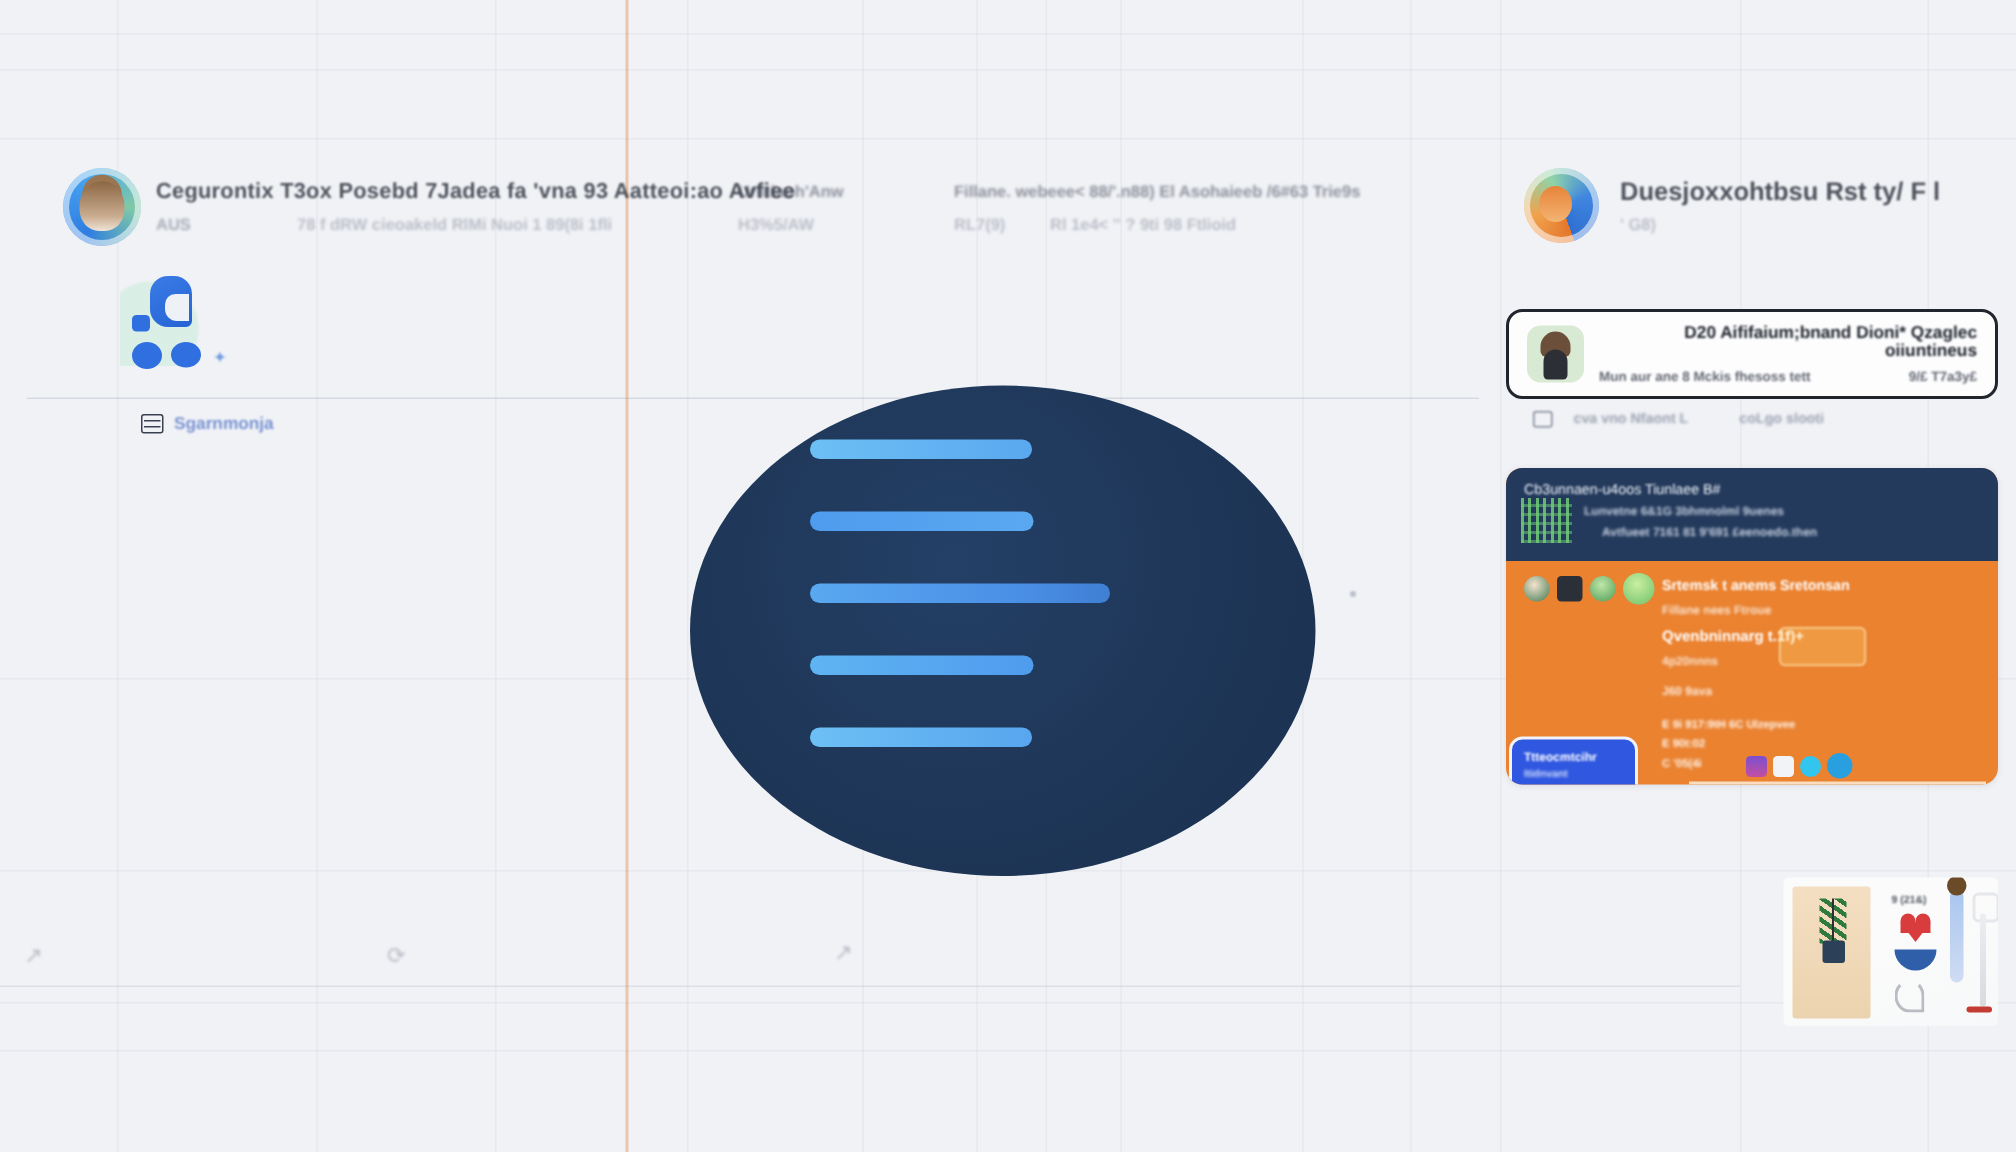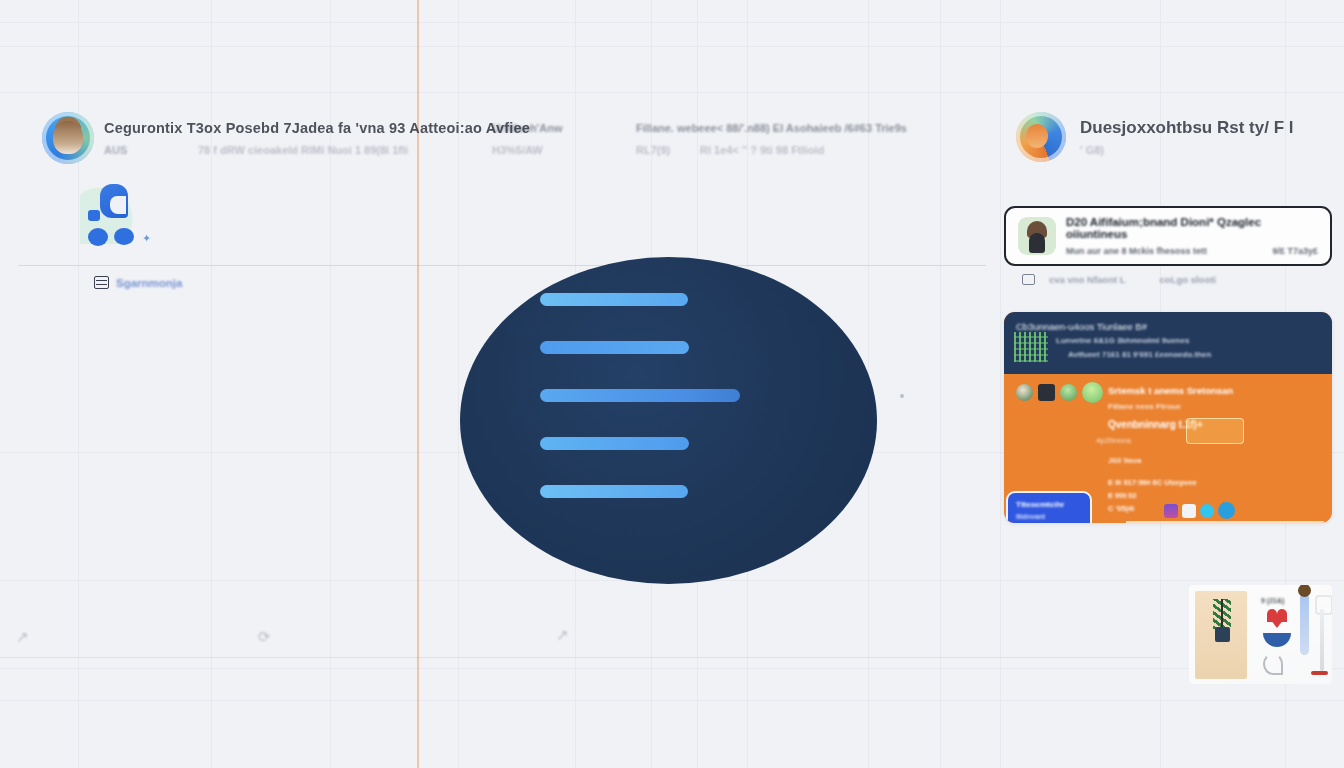--- a/index.html
+++ b/index.html
@@ -99,21 +99,21 @@
     background:#fdfdfe; border:2px solid #21252d; border-radius:11px;
     display:flex; align-items:center; padding:0 12px; gap:10px;
   }
   .n-av { width:38px; height:38px; border-radius:9px; flex:0 0 38px;
     background: radial-gradient(circle at 50% 40%, #d8e9d4 0 100%);
     position:relative; overflow:hidden; }
   .n-av::before{ content:""; position:absolute; left:9px; top:4px; width:20px; height:17px;
     border-radius:10px 10px 4px 4px; background:#6b4f3a; }
   .n-av::after { content:""; position:absolute; left:11px; top:16px; width:16px; height:20px;
     border-radius:8px 8px 3px 3px; background:#2c2f36; }
-  .n-txt { flex:1; min-width:0; }
+  .n-txt { flex:1; min-width:0;text-align:right; }
   .n-l1 { font-size:11.5px; font-weight:700; color:#20252e; filter:blur(.8px); }
   .n-l2 { display:flex; justify-content:space-between; gap:10px; margin-top:6px;
           font-size:9px; font-weight:600; color:#3c424f; filter:blur(.85px); opacity:.8; }
 
   .sub-row { position:absolute; left:1022px; top:274px; display:flex; align-items:center; gap:14px; }
   .sub-ico { width:13px; height:11px; border:1.4px solid #7b8394; border-radius:2px; filter:blur(.7px); }
   .sub-t { font-size:9.5px; font-weight:600; color:#9aa1b0; filter:blur(1px); }
 
   
   .promo { position:absolute; left:1004px; top:312px; width:328px; height:211px;
@@ -131,21 +131,21 @@
   .promo-body { position:relative; height:149px; }
   .pb-emoji { position:absolute; left:12px; top:8px; display:flex; gap:5px; align-items:center; }
   .em { width:17px; height:17px; border-radius:50%; filter:blur(.45px); }
   .em.e1{ background:radial-gradient(circle at 40% 35%,#f3e3cf,#3e7a4e); }
   .em.e2{ background:#2b2f38; border-radius:3px; }
   .em.e3{ background:radial-gradient(circle at 45% 35%,#bfe6a8,#4e9c56); }
   .em.e4{ background:radial-gradient(circle at 45% 35%,#c9ef9f,#6fc06a); width:21px; height:21px; }
   .pb-l1 { position:absolute; left:104px; top:11px; font-size:9.5px; font-weight:700; color:#fff; filter:blur(.8px); }
   .pb-l2 { position:absolute; left:104px; top:28px; font-size:8px; font-weight:600; color:#fbe3cd; filter:blur(.9px); }
   .pb-l3 { position:absolute; left:104px; top:45px; font-size:10px; font-weight:700; color:#fff; filter:blur(.8px); }
-  .pb-l4 { position:absolute; left:92px; top:62px; font-size:8px; font-weight:400; color:#fbe3cd; filter:blur(.9px); }
+  .pb-l4 { position:absolute; left:104px; top:62px; font-size:8px; font-weight:700; color:#fbe3cd; filter:blur(.9px); }
   .pb-l5 { position:absolute; left:104px; top:82px; font-size:8px; font-weight:600; color:#fde9d8; filter:blur(.9px); }
   .pb-coupon { position:absolute; left:182px; top:44px; width:58px; height:26px; border-radius:4px;
                border:1.5px solid rgba(255,240,190,.75); background:rgba(255,214,120,.28); filter:blur(.7px); }
   .pb-rows { position:absolute; left:104px; top:102px; right:10px; font-size:7.5px; font-weight:600;
              color:#fff6ee; filter:blur(.9px); line-height:1.75; }
   .pb-pills { position:absolute; left:160px; top:128px; display:flex; gap:4px; align-items:center; }
   .pill { width:14px; height:14px; border-radius:3px; filter:blur(.4px); }
   .pl1{ background:linear-gradient(#7a4fd0,#c34fa0); }
   .pl2{ background:#f1f3f6; }
   .pl3{ background:#32c6ee; border-radius:50%; }

